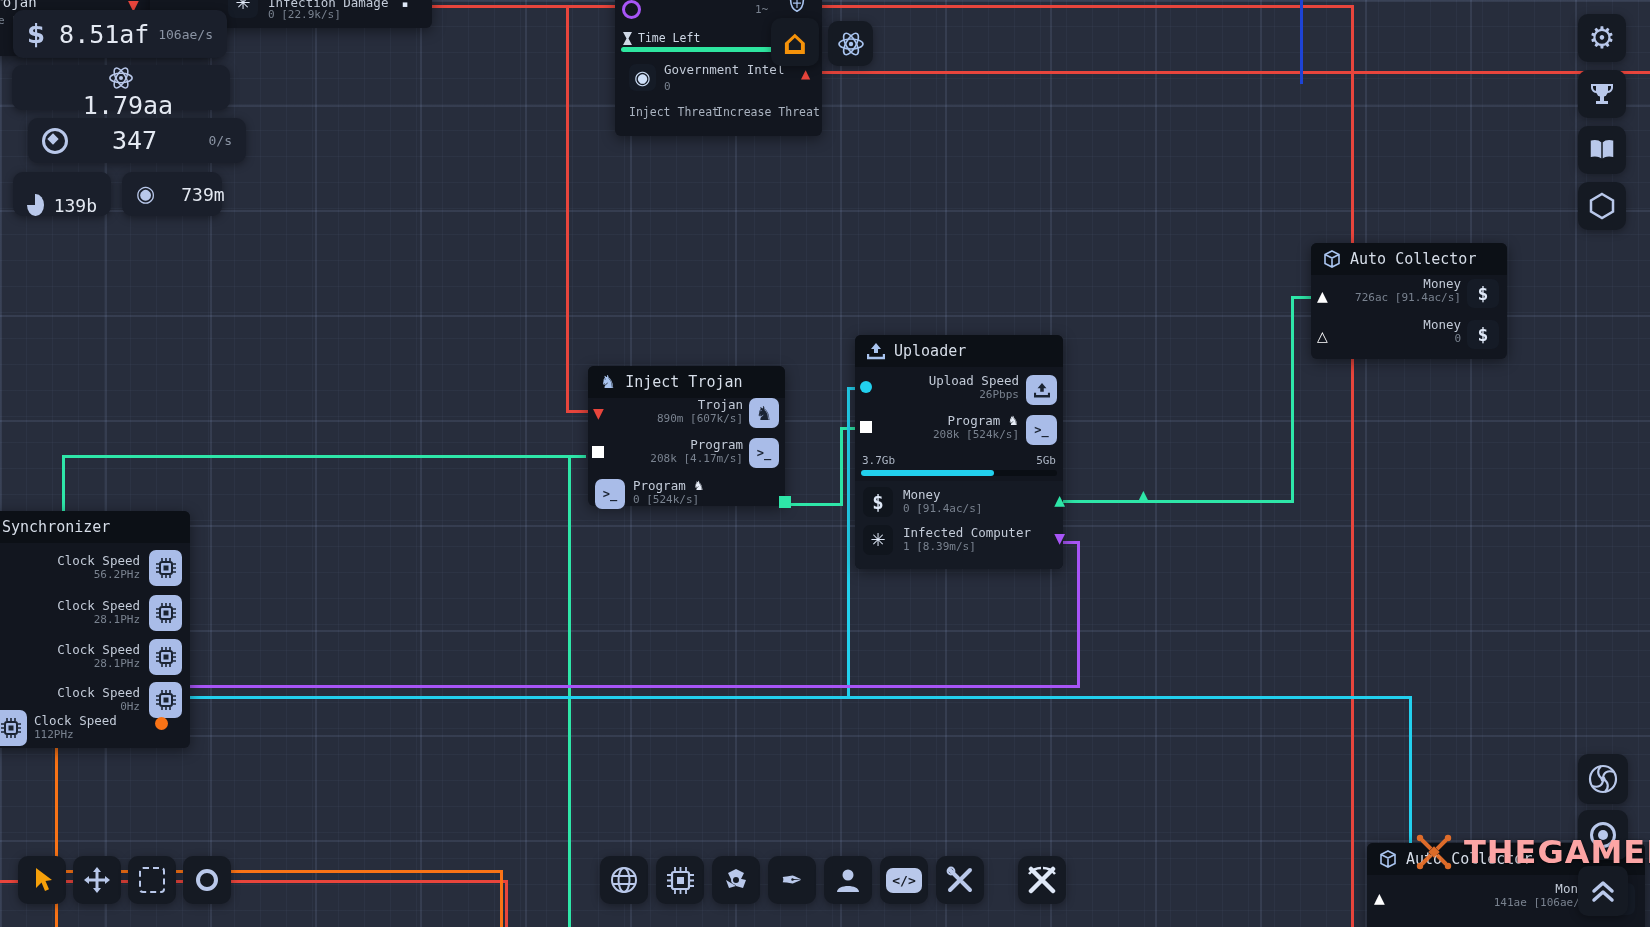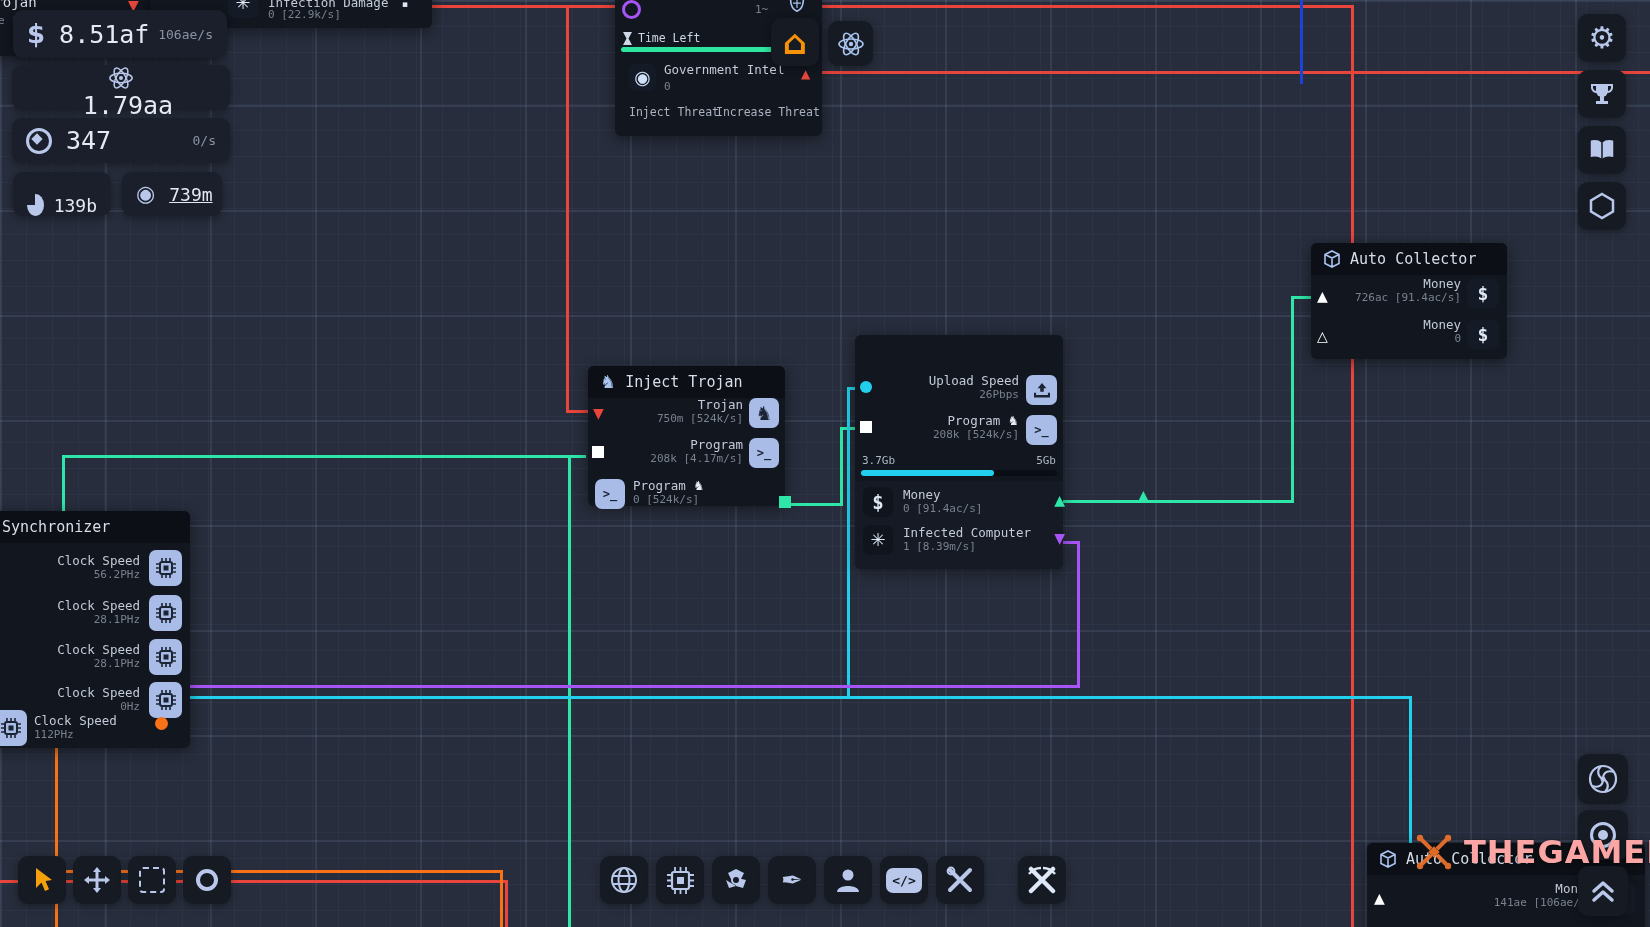--- a/index.html
+++ b/index.html
@@ -152,34 +152,34 @@
           <ellipse cx="14" cy="14" rx="12" ry="5"></ellipse>
           <ellipse cx="14" cy="14" rx="12" ry="5" transform="rotate(60 14 14)"></ellipse>
           <ellipse cx="14" cy="14" rx="12" ry="5" transform="rotate(120 14 14)"></ellipse>
         </g>
         <circle cx="14" cy="14" r="2.2" fill="#b9c8ea"></circle>
       </svg>
     </span>
   <span class="res-val">1.79aa</span>
   <span class="res-rate">3.47t/s</span>
 </div>
-<div class="res-panel" style="left:12px;top:118px;width:218px;height:45px;">
+<div class="res-panel" style="left:28px;top:118px;width:218px;height:45px;gap:30px;">
   <span style="position:relative;width:26px;height:26px;border:3px solid #b9c8ea;border-radius:50%;box-sizing:border-box;display:inline-block;">
     <span style="position:absolute;left:4px;top:4px;width:8px;height:8px;background:#b9c8ea;transform:rotate(45deg);"></span>
   </span>
   <span class="res-val">347</span>
   <span class="res-rate">0/s</span>
 </div>
 <div class="res-panel" style="left:13px;top:172px;width:98px;height:44px;align-items:flex-end;">
   <span style="width:22px;height:22px;border-radius:50%;background:conic-gradient(#b9c8ea 0 75%, #1a1f2b 75% 100%);display:inline-block;"></span>
   <span class="res-val" style="font-size:18px;margin-left:10px;">139b</span>
 </div>
 <div class="res-panel" style="left:122px;top:172px;width:100px;height:44px;">
   <span class="res-icon glyph" style="font-size:22px;">◉</span>
-  <span class="res-val" style="font-size:18px;margin-left:14px;text-decoration:underline;">739m</span>
+  <span class="res-val" style="font-size:18px;margin-left:26px;">739m</span>
 </div>
 
 <div class="tool-btn" style="left:1578px;top:14px;">
   <span class="glyph" style="font-size:30px;">⚙</span>
 </div>
 <div class="tool-btn" style="left:1578px;top:70px;">
   <span>
       <svg width="26" height="26" viewBox="0 0 26 26">
         <path d="M7 3 H19 V10 A6 6 0 0 1 7 10 Z" fill="#b9c8ea"></path>
         <path d="M7 4 H3 V7 A5 5 0 0 0 8 11 M19 4 H23 V7 A5 5 0 0 1 18 11" fill="none" stroke="#b9c8ea" stroke-width="2"></path>
@@ -231,21 +231,21 @@
 </div>
 
 <div class="node" style="left:588px;top:366px;width:197px;height:140px;">
   <div class="node-header">
     <span class="hicon glyph" style="font-size:18px;">♞</span>
     <span>Inject Trojan</span>
   </div>
   <span class="tri" style="left:5px;top:40px;color:#e8453c;">▼</span>
   <div class="abs lblR" style="right:42px;top:31px;">
     <div class="lbl"><span>Trojan</span></div>
-    <div class="val">750m [524k/s]</div>
+    <div class="val">890m [607k/s]</div>
   </div>
   <div class="badge-light abs" style="right:6px;top:32px;width:30px;height:30px;">
       <span class="glyph" style="font-size:19px;">♞</span>
     </div>
   <div class="port-sq" style="left:4px;top:80px;background:#ffffff;"></div>
   <div class="abs lblR" style="right:42px;top:71px;">
     <div class="lbl">Program</div>
     <div class="val">208k [4.17m/s]</div>
   </div>
   <div class="badge-light abs" style="right:6px;top:72px;width:30px;height:30px;font-size:12px;font-weight:bold;">
@@ -255,20 +255,29 @@
       <span>&gt;_</span>
     </div>
   <div class="abs" style="left:45px;top:112px;">
     <div class="lbl"><span>Program</span> <span class="glyph" style="color:#e8eef8;">♞</span></div>
     <div class="val">0 [524k/s]</div>
   </div>
   <div class="port-sq" style="right:-6px;top:130px;background:#2ee6a8;"></div>
 </div>
 
 <div class="node" style="left:855px;top:335px;width:208px;height:234px;">
+  <div class="node-header">
+    <span class="hicon">
+        <svg width="18" height="17" viewBox="0 0 18 17">
+          <path d="M9 0 L14 6 H11 V10 H7 V6 H4 Z" fill="#a9c4ef"></path>
+          <path d="M1 11 V15 H17 V11" fill="none" stroke="#a9c4ef" stroke-width="2.4"></path>
+        </svg>
+      </span>
+    <span>Uploader</span>
+  </div>
   <div class="port-circ" style="left:5px;top:46px;background:#22d0ee;"></div>
   <div class="abs lblR" style="right:44px;top:38px;">
     <div class="lbl">Upload Speed</div>
     <div class="val">26Pbps</div>
   </div>
   <div class="badge-light abs" style="right:6px;top:40px;width:31px;height:30px;">
       <svg width="16" height="15" viewBox="0 0 18 17">
         <path d="M9 0 L14 6 H11 V10 H7 V6 H4 Z" fill="#1b2433"></path>
         <path d="M1 11 V15 H17 V11" fill="none" stroke="#1b2433" stroke-width="2.6"></path>
       </svg>

